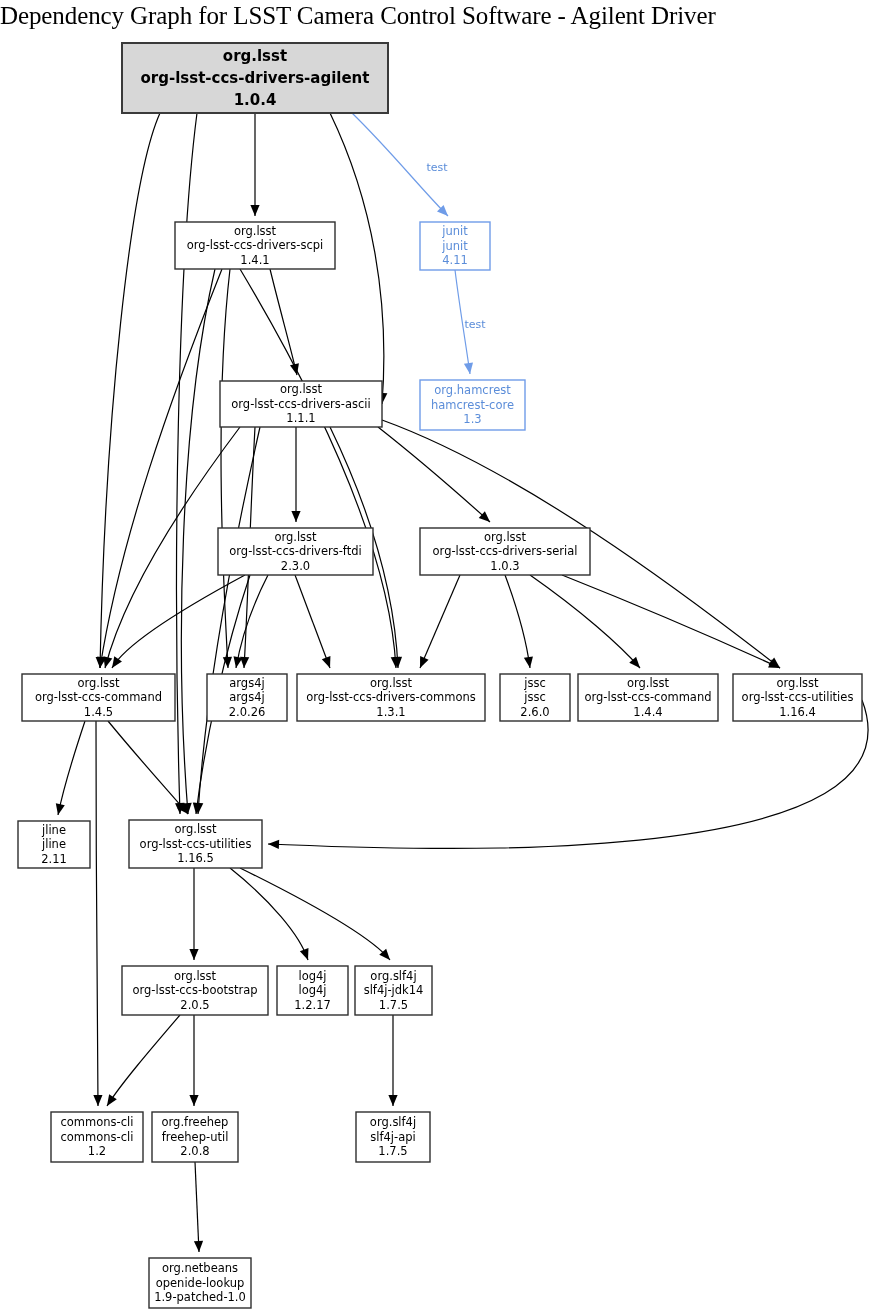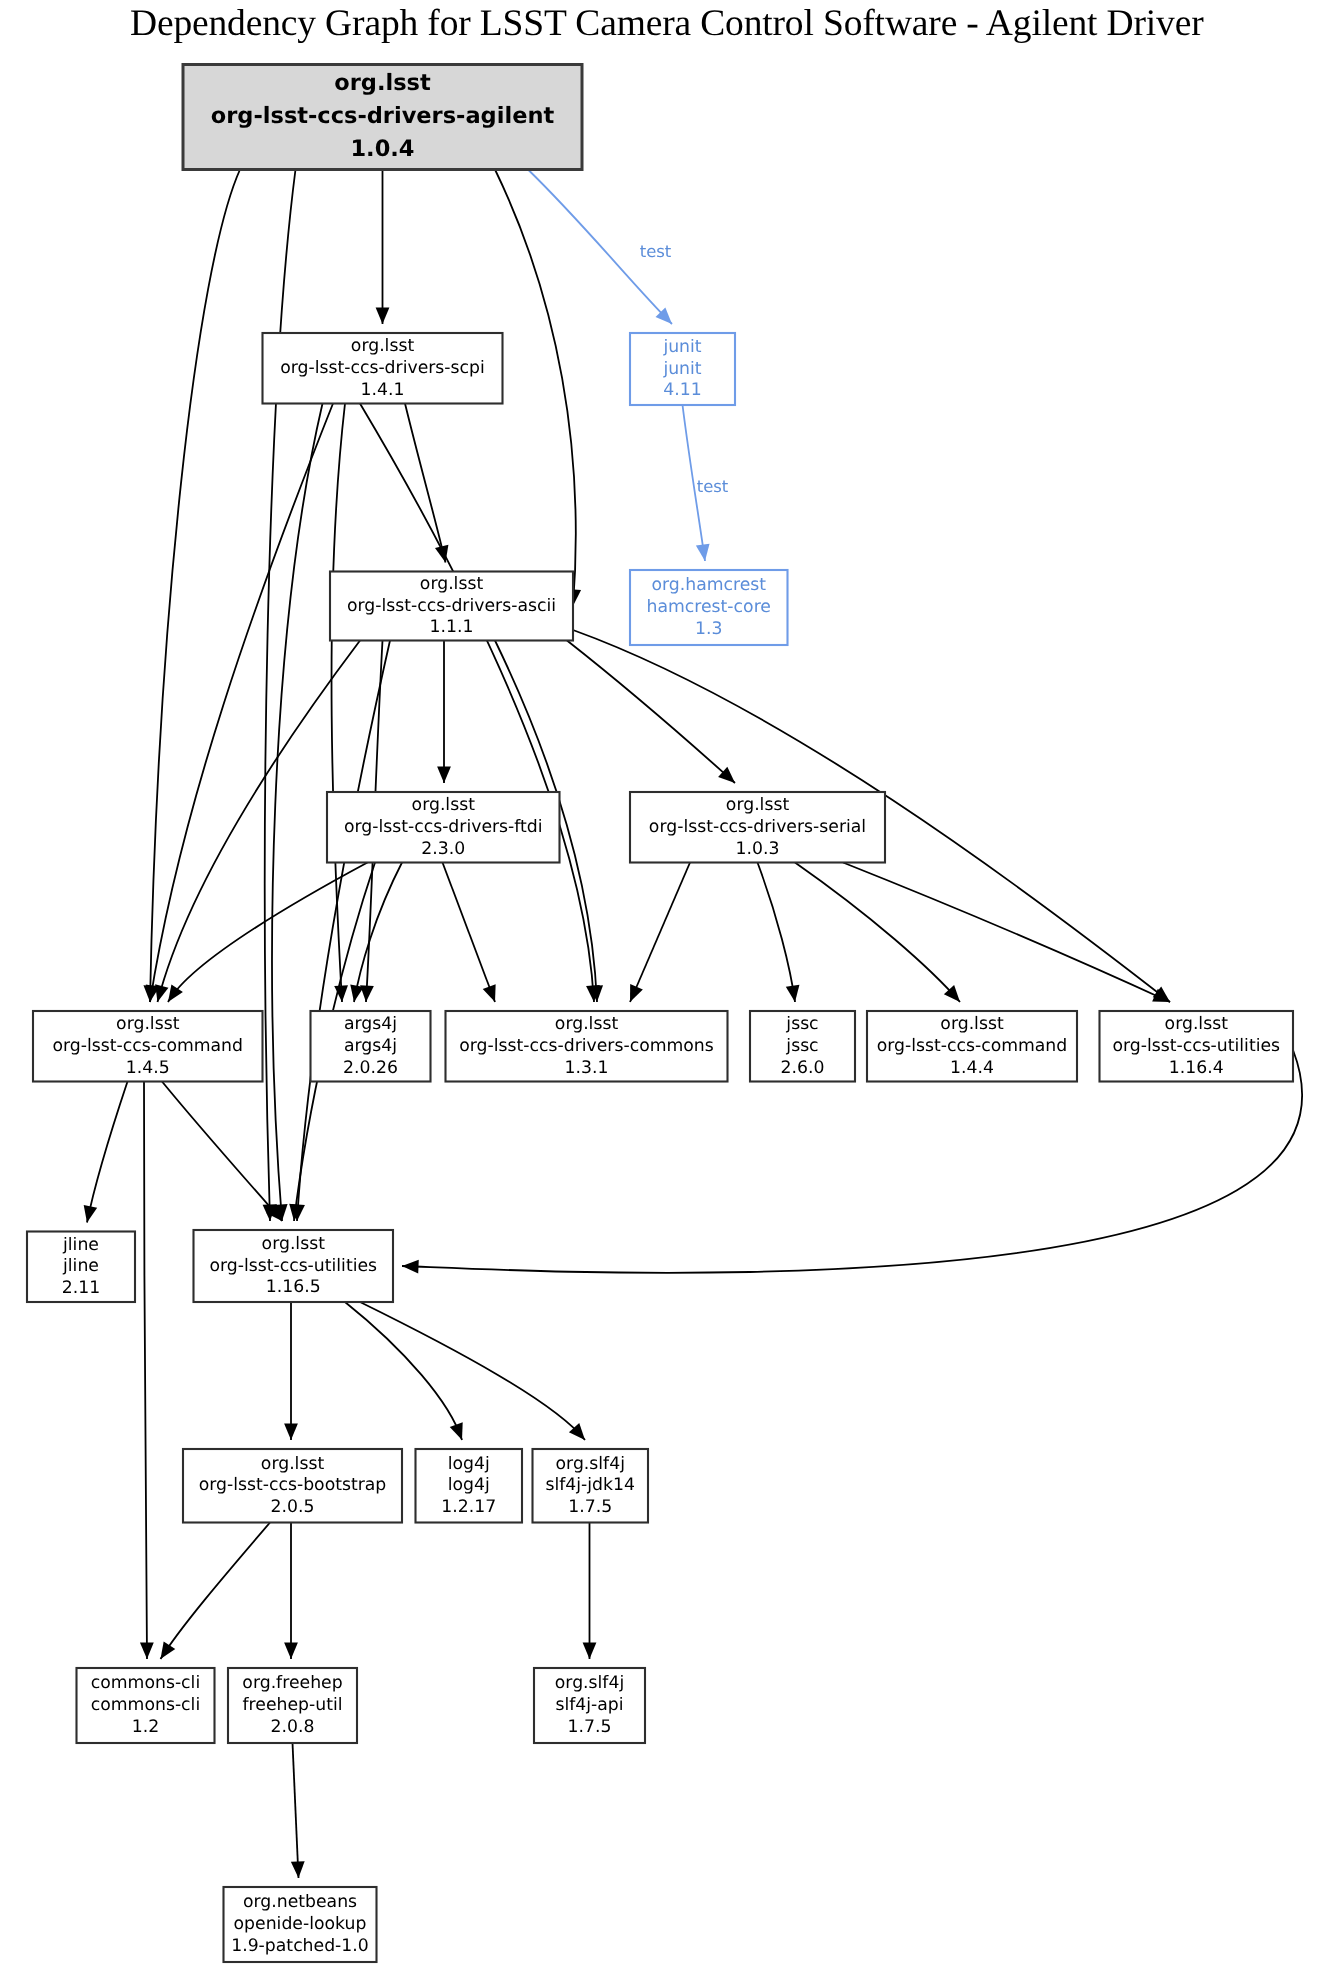--- a/index.html
+++ b/index.html
@@ -13,21 +13,20 @@
     height: 1315px;
     background: #ffffff;
     overflow: hidden;
     font-family: "DejaVu Sans", sans-serif;
   }
   #graph-title {
     position: absolute;
     left: 0;
     top: 2px;
     width: 889px;
-    text-align: center;
     font-family: "Liberation Serif", "DejaVu Serif", serif;
     font-size: 25px;
     color: #000000;
     white-space: nowrap;
     letter-spacing: -0.1px;
   }
   svg#graph-canvas {
     position: absolute;
     left: 0;
     top: 0;

